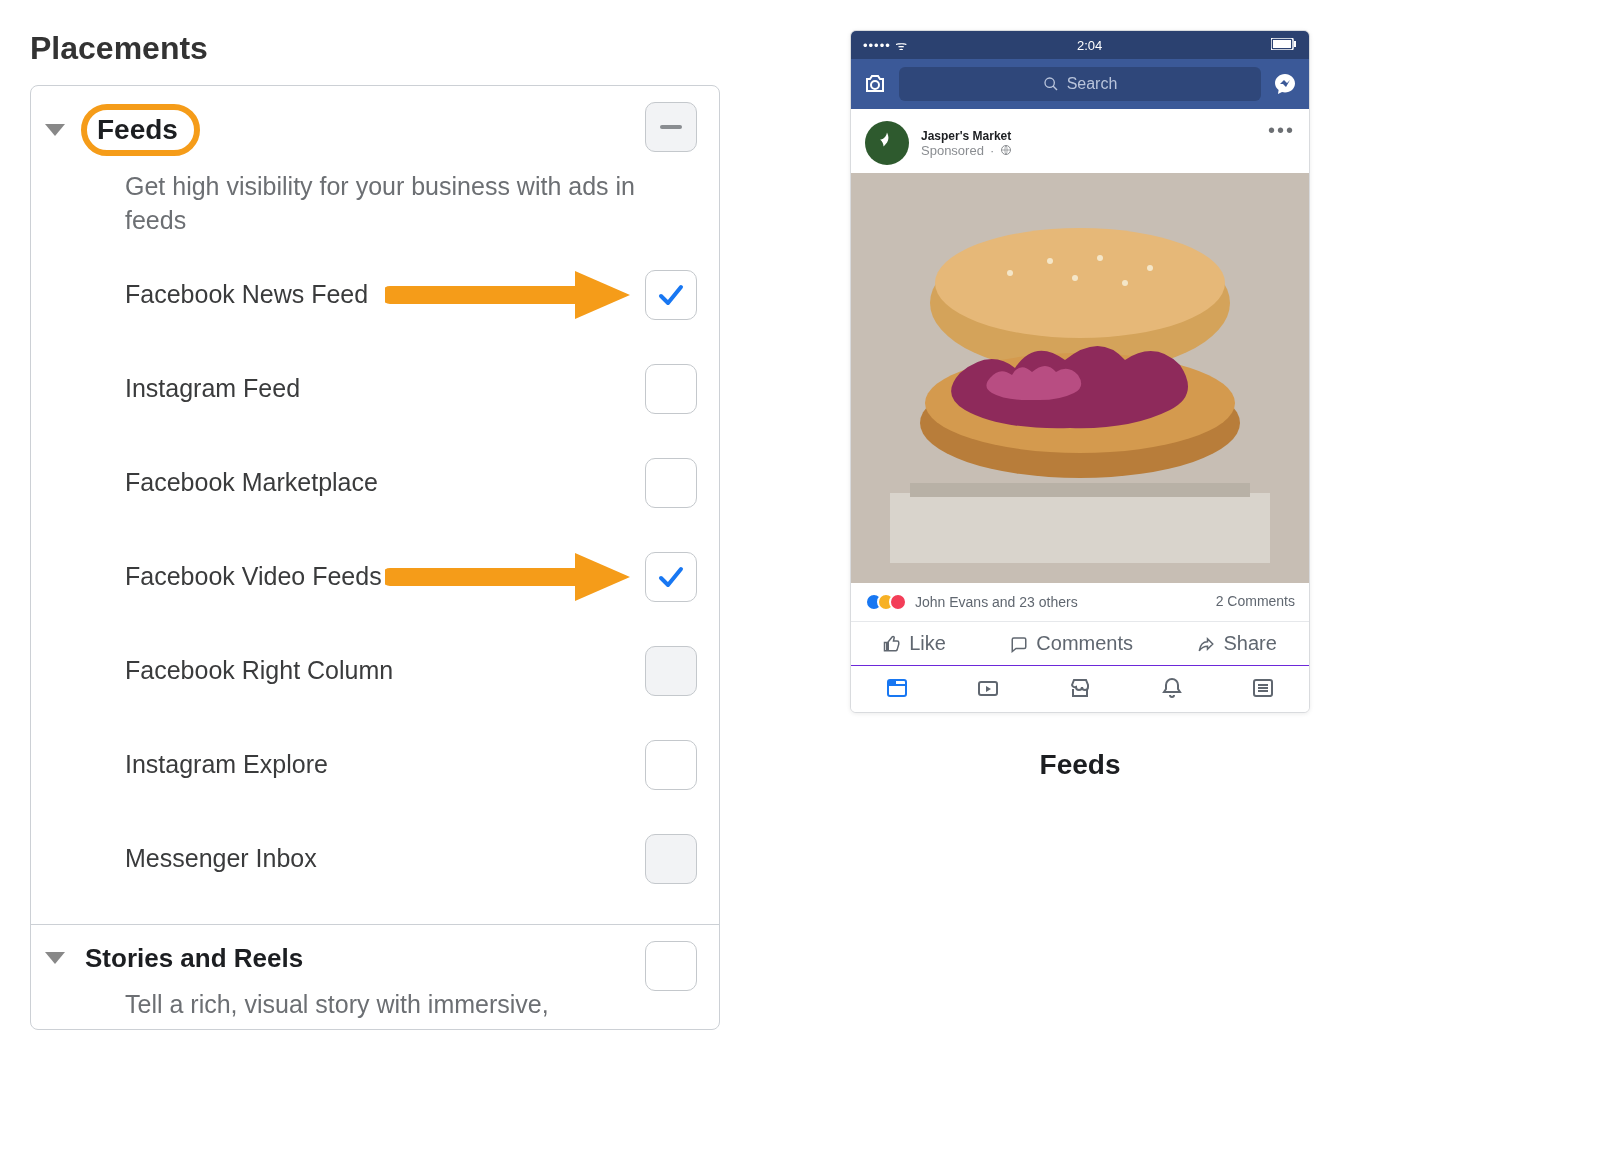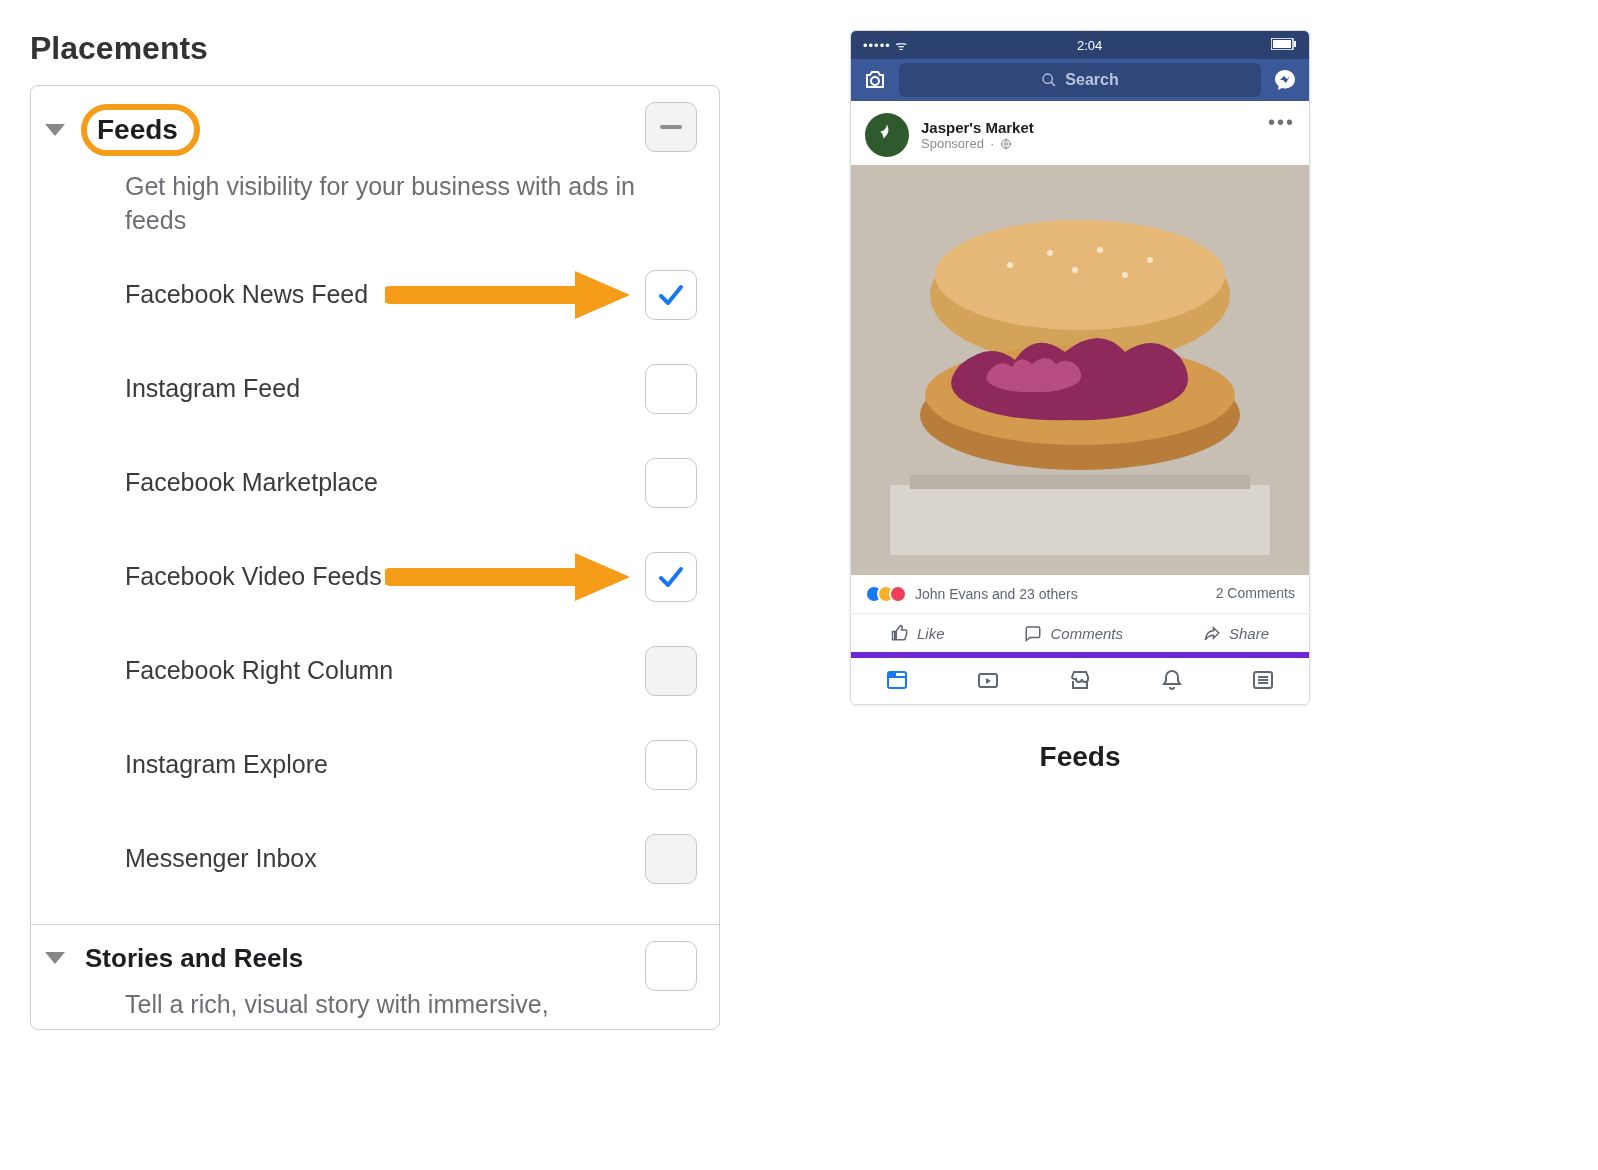--- a/index.html
+++ b/index.html
@@ -143,27 +143,26 @@
     background:#2b4170;
     color:#fff;
     display:flex;
     align-items:center;
     justify-content:space-between;
     padding: 0 12px;
     font-size: 13px;
   }
   .statusbar .dots { letter-spacing:1px; }
   .fb-nav {
-    height: 42px;
+    height: 50px;
     background:#3b5998;
     display:flex;
     align-items:center;
     padding: 4px 12px;
     gap: 12px;
-    font-weight: bold;
   }
   .searchpill {
     flex:1;
     height: 34px;
     background:#2f477a;
     border-radius: 6px;
     display:flex;
     align-items:center;
     justify-content:center;
     color:#b9c4db;
@@ -179,21 +178,21 @@
     display:flex; align-items:center; gap:12px;
     padding: 12px 14px 8px 14px;
     position:relative;
   }
   .avatar {
     width:44px; height:44px; border-radius:50%;
     background:#2e5a2e;
     display:flex; align-items:center; justify-content:center;
     color:#fff;
   }
-  .post-name { font-size:15px; font-weight:700; color:#1c1e21; }
+  .post-name { font-size:12px; font-weight:700; color:#1c1e21; }
   .post-sub { font-size:13px; color:#8a8d91; display:flex; align-items:center; gap:6px; }
   .dots3 { position:absolute; right:14px; top:16px; color:#6c6f73; letter-spacing:2px; font-size:20px; line-height:10px;}
 
   .post-image { width:100%; height:410px; position:relative; overflow:hidden; background:#d0c7bf; }
 
   .link-card { background:#f2f3f5; padding:12px 14px; }
   .link-domain { font-size:12px; color:#8a8d91; letter-spacing:0.5px; }
   .link-title { font-size:16px; font-weight:700; color:#1c1e21; margin-top:4px;}
 
   .reactions-row {
@@ -202,23 +201,22 @@
     border-bottom:1px solid #e6e8eb;
   }
   .react-icons { display:inline-flex; }
   .react-icons span {
     width:18px; height:18px; border-radius:50%; border:2px solid #fff;
     margin-left:-6px; display:inline-block;
   }
   .react-icons span:first-child { margin-left:0; }
 
   .action-row {
-    display:flex; justify-content:space-around; padding:10px 0; color:#606770; font-size:15px;
-    border-bottom:6px solid #6d28d9;
-    font-style:italic;
+    display:flex; justify-content:space-around; padding:10px 0; color:#606770; font-size:20px;
+    border-bottom:1px solid #6d28d9;
   }
   .action-btn { display:flex; align-items:center; gap:8px; }
   .action-ic { width:18px; height:18px; stroke:#606770; fill:none; stroke-width:2; }
 
   .tabbar {
     display:flex; justify-content:space-around; padding:10px 0 12px 0;
   }
   .tab-ic { width:26px; height:24px; stroke:#606770; fill:none; stroke-width:2; }
   .tab-ic.active { stroke:#1877f2; }
 

